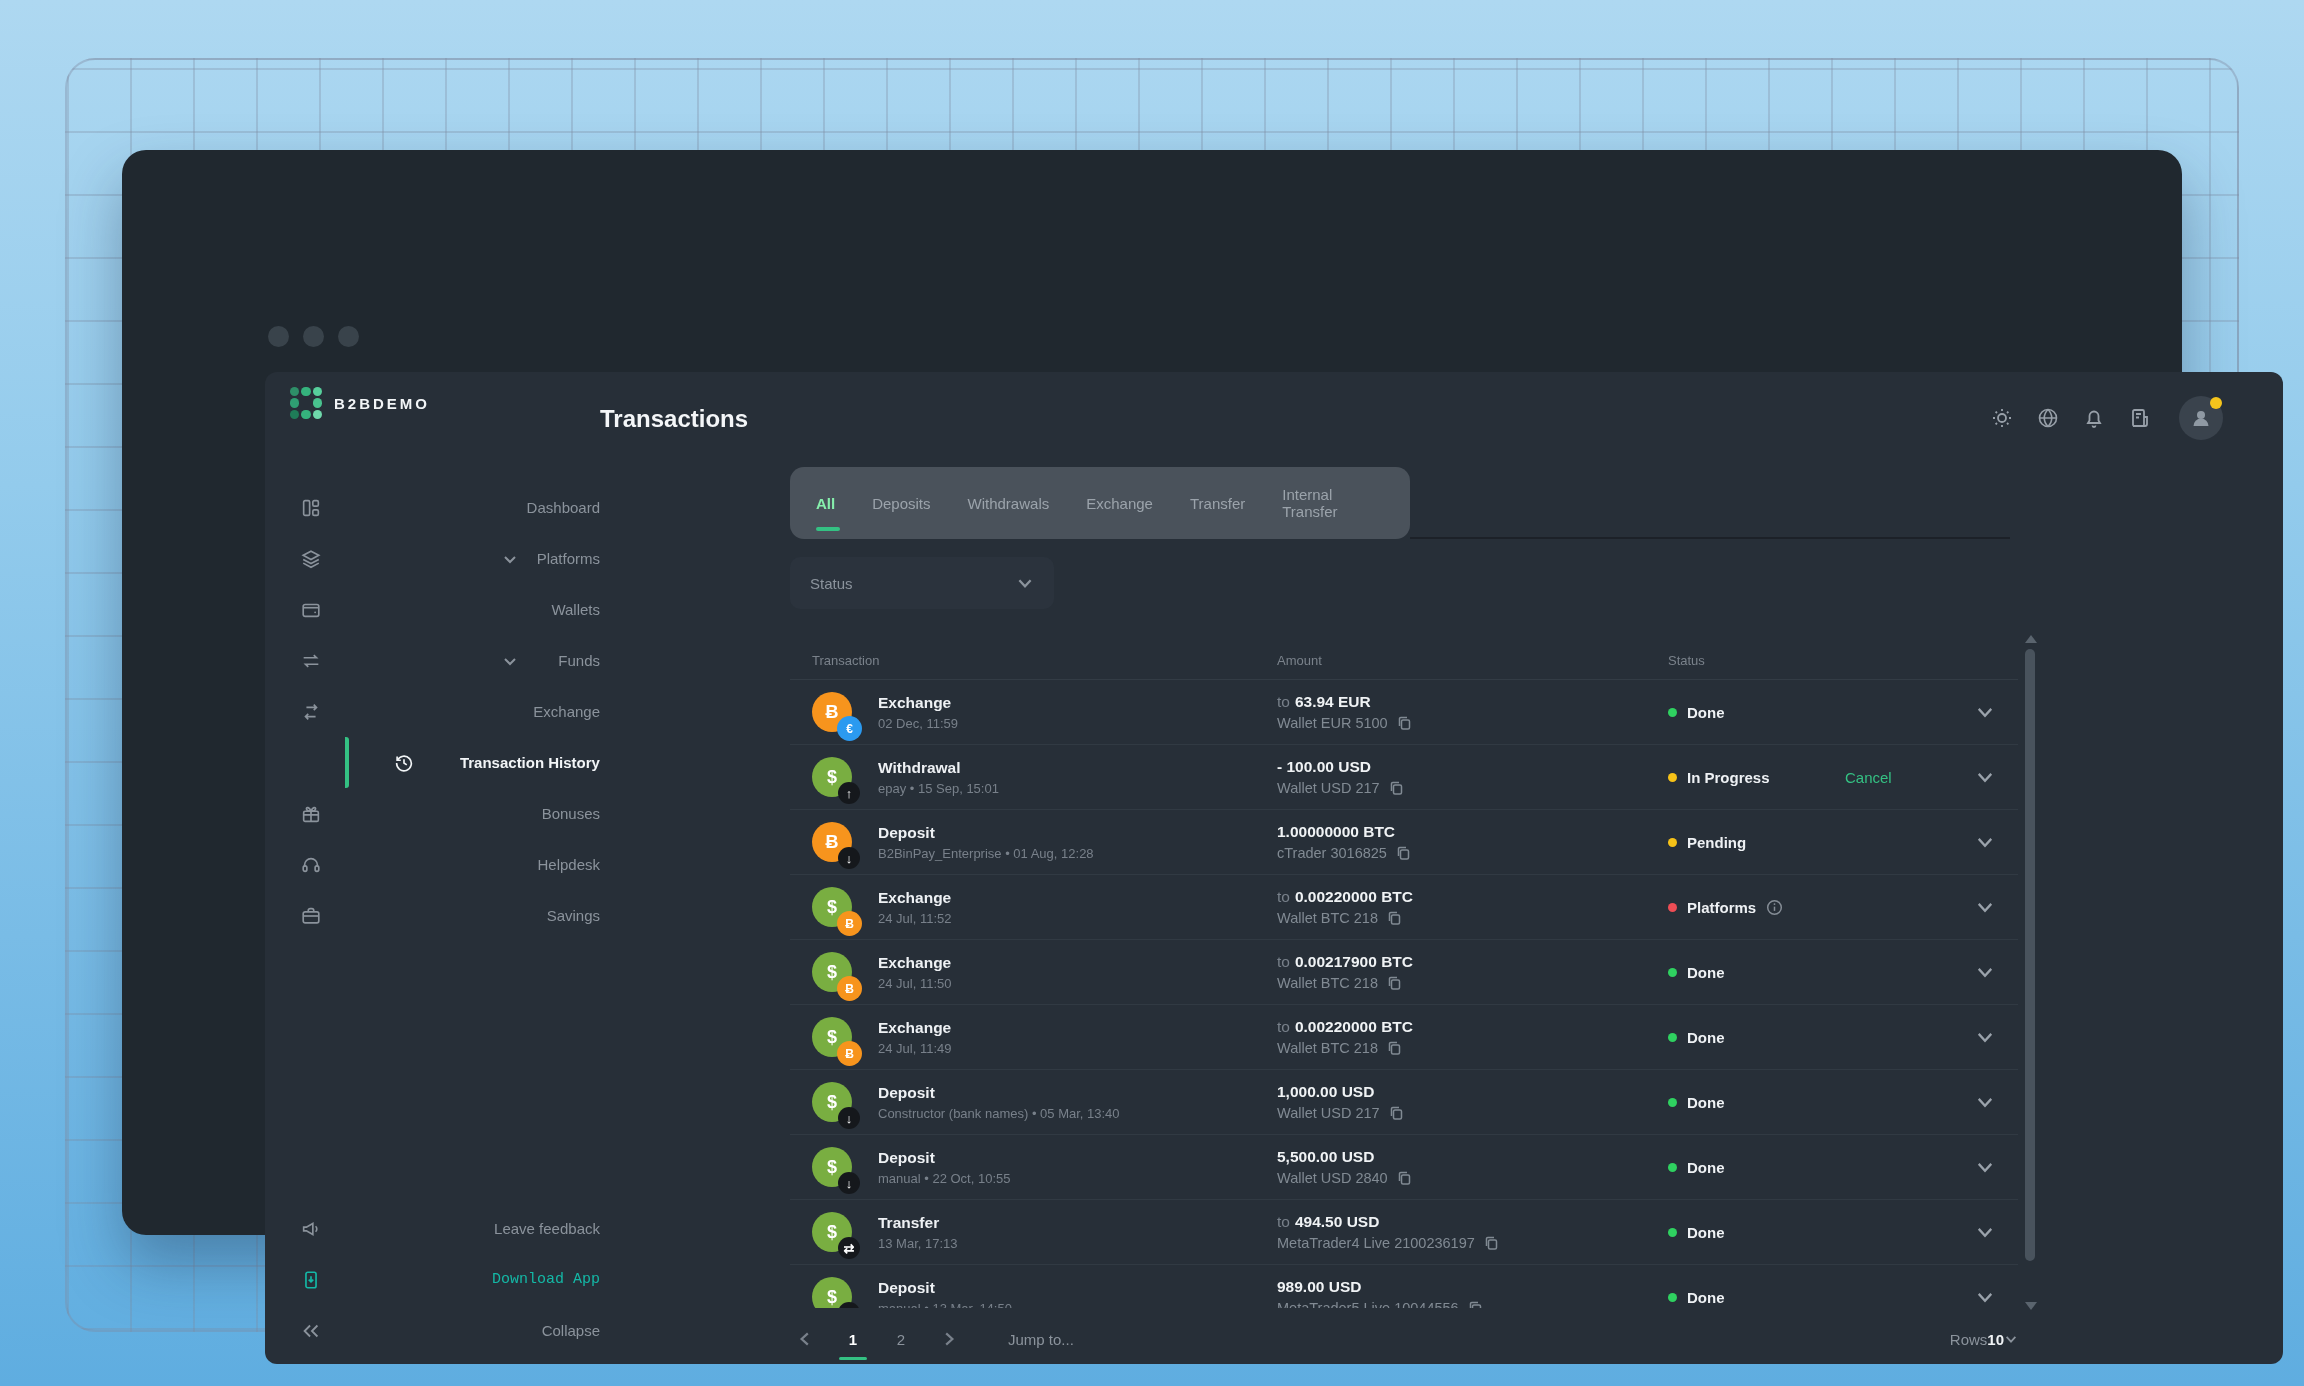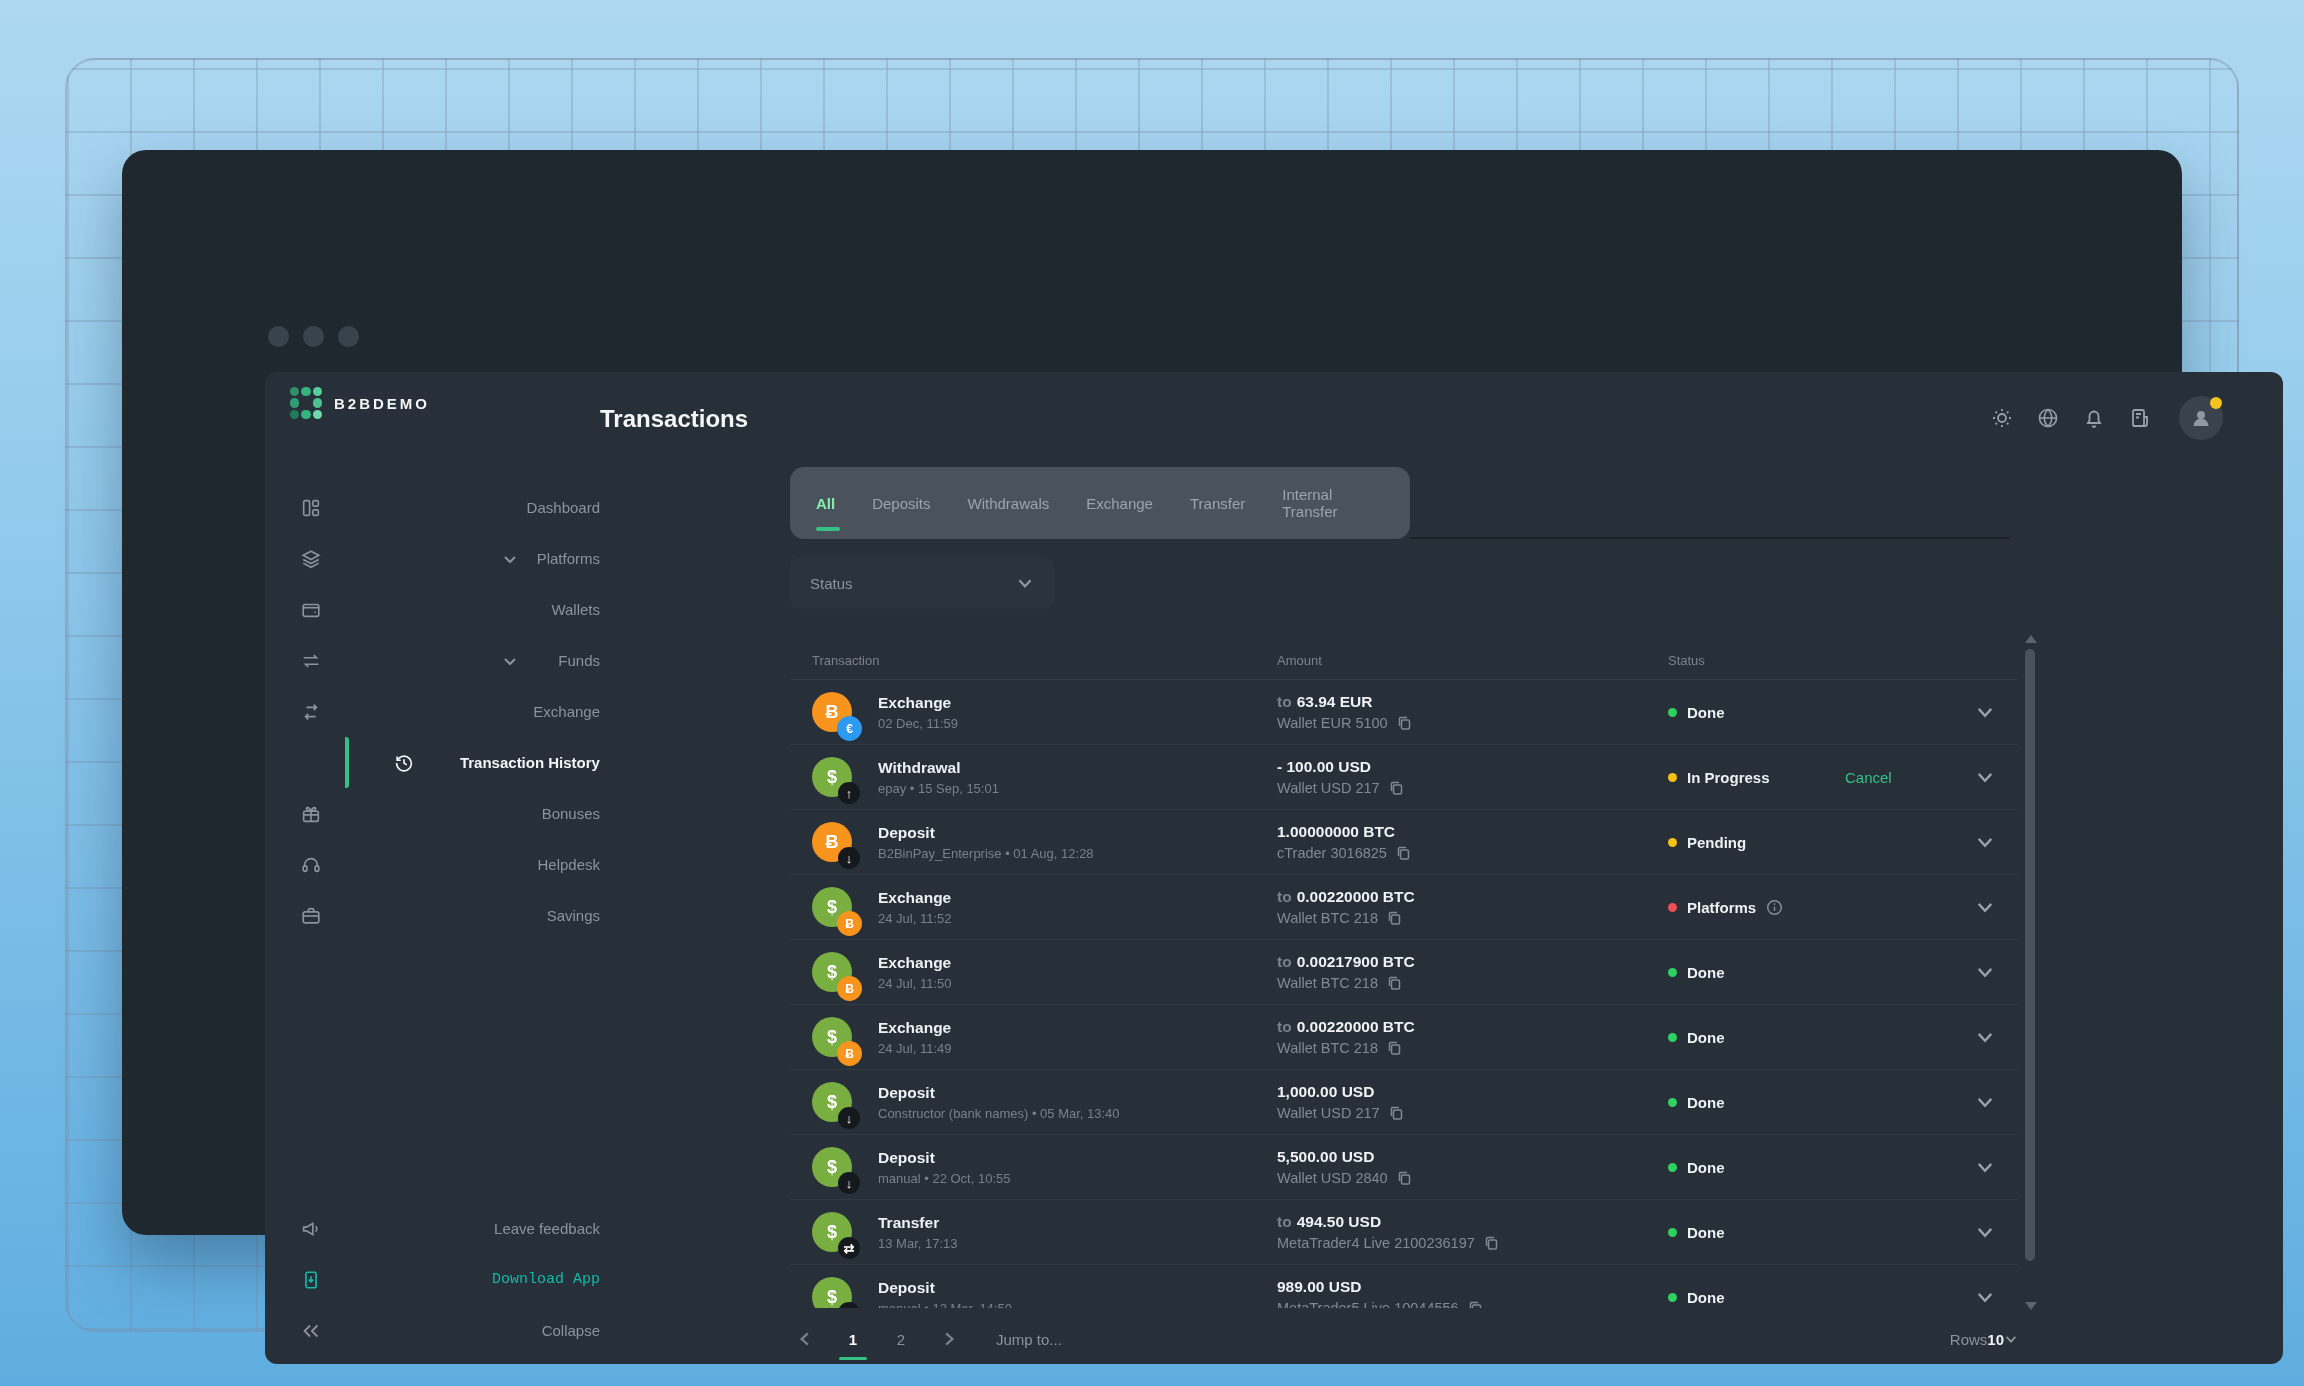--- a/index.html
+++ b/index.html
@@ -79,21 +79,21 @@
   .tx-icon.ic-orange { background:#f7941d; } .tx-icon.ic-green { background:#79ae41; }
   .tx-badge { position:absolute; right:-8px; bottom:-7px; width:22px; height:22px; border-radius:50%;
     display:flex; align-items:center; justify-content:center; font-size:12px; font-weight:bold; color:#fff; }
   .tx-badge.bg-black { background:#15181c; font-size:13px; }
   .tx-badge.bg-blue { background:#2b9af0; width:25px; height:25px; right:-10px; bottom:-9px; }
   .tx-badge.bg-orange { background:#f7941d; width:25px; height:25px; right:-10px; bottom:-9px; }
   .tx-title { font-size:15.5px; font-weight:bold; color:#eef1f4; margin-bottom:4px; }
   .tx-sub { font-size:13px; color:#78808a; }
   .cell-amount { width:391px; }
   .amt-main { font-size:15.5px; margin-bottom:4px; }
-  .amt-prefix { color:#78808a; font-weight:bold; margin-right:5px; }
+  .amt-prefix { color:#78808a; font-weight:normal; margin-right:5px; }
   .amt-value { color:#f0f3f5; font-weight:bold; }
   .amt-sub { font-size:14.5px; color:#818a93; display:flex; align-items:center; gap:8px; }
   .copy-btn { cursor:pointer; display:inline-flex; color:#818a93; }
   .cell-status { flex:1; display:flex; align-items:center; gap:10px; font-size:15px; font-weight:bold; color:#eef1f4; }
   .st-dot { width:9px; height:9px; border-radius:50%; }
   .st-dot.done { background:#2fd160; } .st-dot.progress { background:#f6c218; }
   .st-dot.pending { background:#f6c218; } .st-dot.rejected { background:#ee4d55; }
   .info-ic { display:inline-flex; color:#858d96; cursor:pointer; }
   .cancel-link { position:absolute; left:1055px; color:#34c183; font-weight:normal; font-size:15px; cursor:pointer; }
   .row-chev { position:absolute; left:1185px; cursor:pointer; color:#9aa2ab; display:inline-flex; }
@@ -104,21 +104,21 @@
   .sb-up { top:0; border-bottom:8px solid #5a646e; }
   .sb-down { bottom:0; border-top:8px solid #5a646e; }
   .sb-thumb { position:absolute; left:1px; top:14px; width:10px; height:612px; border-radius:6px; background:#49535d; cursor:pointer; }
 
   
   .pagination { position:absolute; left:525px; top:942px; width:1228px; height:50px; display:flex; align-items:center; gap:18px; color:#8b939c; font-size:15px; }
   .pg-btn { width:30px; height:30px; display:flex; align-items:center; justify-content:center; cursor:pointer; color:#79818b; }
   .pg-num { position:relative; width:30px; height:42px; display:flex; align-items:center; justify-content:center; cursor:pointer; }
   .pg-num.active { color:#ffffff; font-weight:bold; }
   .pg-num.active::after { content:""; position:absolute; left:1px; bottom:0; width:28px; height:3.5px; background:#34c183; border-radius:2px; }
-  .jump { margin-left:14px; cursor:pointer; }
+  .jump { margin-left:26px; cursor:pointer; }
   .rows-ctl { position:absolute; right:0; display:flex; align-items:center; cursor:pointer; }
   .rows-ctl b { color:#f0f3f5; font-size:15px; }
 </style>
 </head>
 <body>
 
 <div class="stage">
   <div class="bg-grid"></div>
 
   <div class="window">

